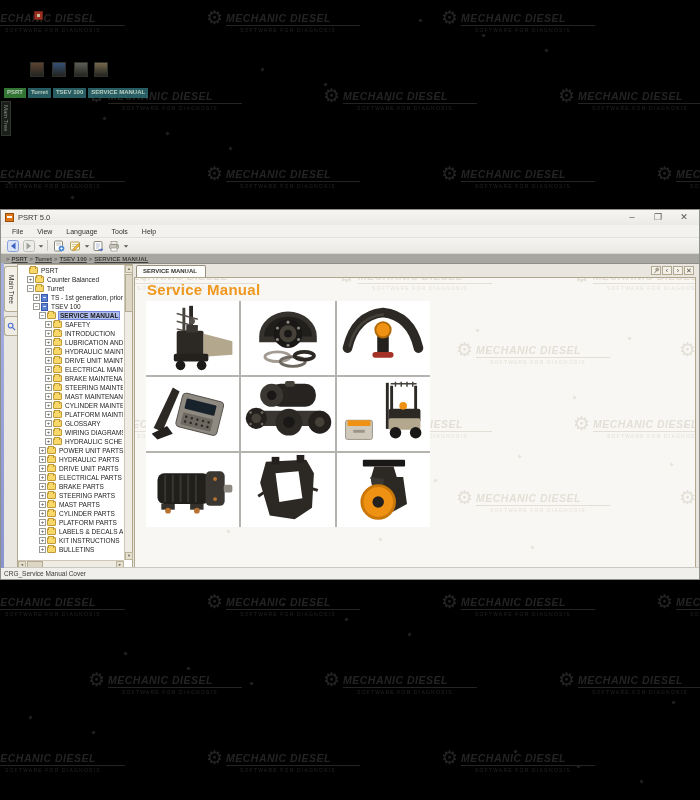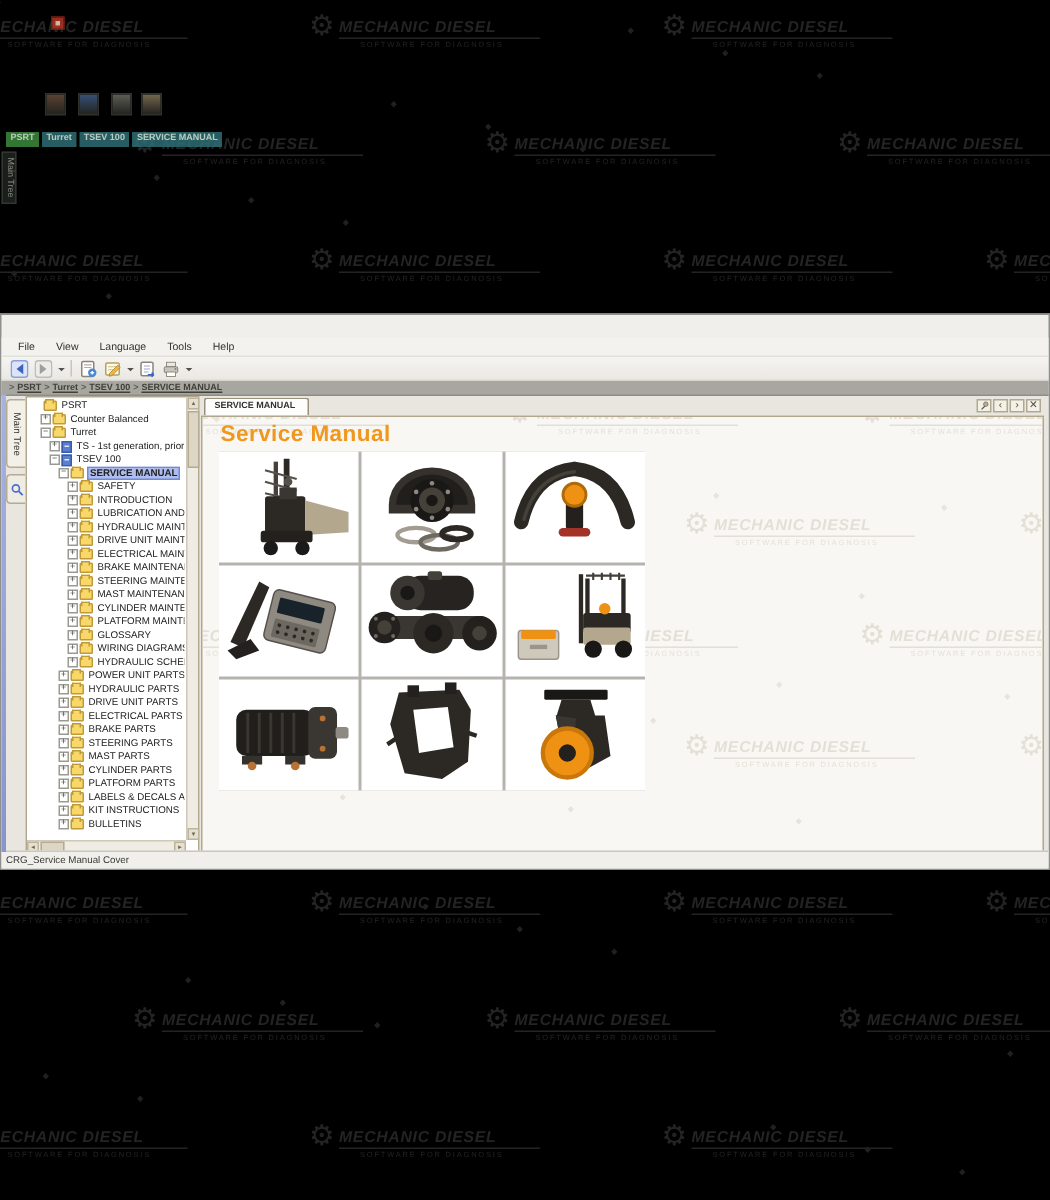--- a/index.html
+++ b/index.html
@@ -293,20 +293,29 @@
       <div class="frag-tab first">PSRT</div>
       <div class="frag-tab rest">Turret</div>
       <div class="frag-tab rest">TSEV 100</div>
       <div class="frag-tab rest">SERVICE MANUAL</div>
     </div>
   <div class="frag" id="frag-maintree">Main Tree</div>
 
   <div id="app">
     <div id="left-accent"></div>
 
+    <div id="titlebar">
+      <div id="app-icon">
+          <i></i>
+        </div>
+      <span id="title-text">PSRT 5.0</span>
+      <span class="win-btn" id="btn-min">–</span>
+      <span class="win-btn" id="btn-max">❐</span>
+      <span class="win-btn" id="btn-close">✕</span>
+    </div>
 
     <div id="menubar">
         <div class="menu-item">File</div>
         <div class="menu-item">View</div>
         <div class="menu-item">Language</div>
         <div class="menu-item">Tools</div>
         <div class="menu-item">Help</div>
       </div>
     <div id="toolbar">
         <div class="tb-btn">

